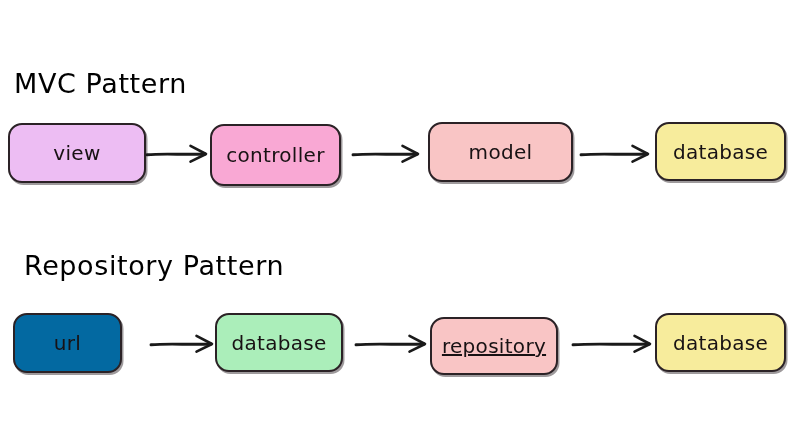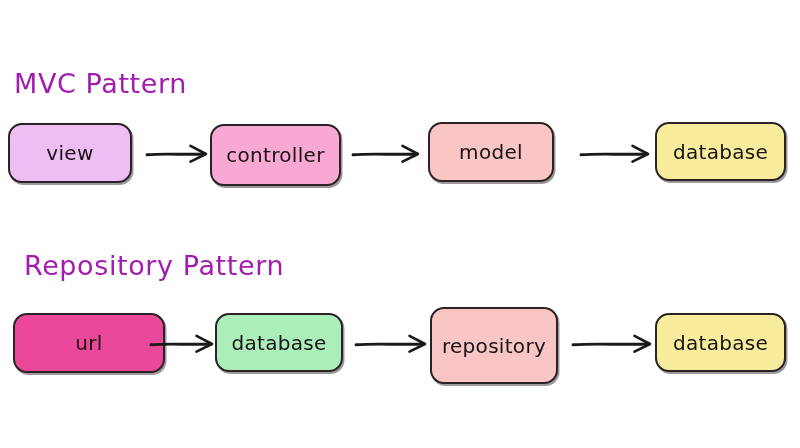--- a/index.html
+++ b/index.html
@@ -21,21 +21,21 @@
     left: 0; top: 0;
     width: 800px;
     height: 448px;
   }
   .section-title {
     position: absolute;
     font-family: "DejaVu Sans", sans-serif;
     font-size: 27px;
     font-weight: 400;
     letter-spacing: 0.6px;
-    color: #a21caf;
+    color: #000000;
     white-space: nowrap;
     line-height: 1;
   }
   #title-mvc { left: 14px; top: 70px; }
   #title-repo { left: 24px; top: 252px; }
 
   .node {
     position: absolute;
     box-sizing: border-box;
     border: 2.6px solid #2b2226;
@@ -62,29 +62,29 @@
   .arrow svg { display: block; overflow: visible; }
 </style>
 </head>
 <body style="background: rgb(255, 255, 255);">
 
 <div id="canvas">
 
   <div class="swimlane">
     <div class="section-title" id="title-mvc">MVC Pattern</div>
 
-    <div class="node" id="node-view" style="left: 8px; top: 123px; width: 124px; height: 60px; background: rgb(237, 189, 243); border-color: rgb(43, 34, 38); text-align: center;">
+    <div class="node" id="node-view" style="left: 8px; top: 123px; width: 138px; height: 60px; background: rgb(237, 189, 243); border-color: rgb(43, 34, 38); text-align: center;">
       <span class="node-label">view</span>
     </div>
 
     <div class="node" id="node-controller" style="left: 210px; top: 124px; width: 131px; height: 62px; background: #f9a8d4; border-color: rgb(43, 34, 38);">
       <span class="node-label">controller</span>
     </div>
 
-    <div class="node" id="node-model" style="left: 428px; top: 122px; width: 126px; height: 60px; background: rgb(249, 197, 197); border-color: rgb(43, 34, 38);">
+    <div class="node" id="node-model" style="left: 428px; top: 122px; width: 145px; height: 60px; background: rgb(249, 197, 197); border-color: rgb(43, 34, 38);">
       <span class="node-label">model</span>
     </div>
 
     <div class="node" id="node-database-mvc" style="left: 655px; top: 122px; width: 131px; height: 59px; background: rgb(247, 236, 156); border-color: rgb(43, 34, 38);">
       <span class="node-label">database</span>
     </div>
 
     <div class="arrow" id="arrow-view-controller" style="left: 146px; top: 142px; width: 60px;">
         <svg width="63" height="24" viewBox="0 0 63 24">
           <path d="M 1 12.8 C 18 11.1, 37.2 13, 59 12" fill="none" stroke="#1a1a1a" stroke-width="2.9" stroke-linecap="round"></path>
@@ -101,29 +101,29 @@
         <svg width="71" height="24" viewBox="0 0 71 24">
           <path d="M 1 12.8 C 20.4 11.1, 42.16 13, 67 12" fill="none" stroke="#1a1a1a" stroke-width="2.9" stroke-linecap="round"></path>
           <path d="M 52.5 3.8000000000000007 L 68 12 L 52.5 19.6" fill="none" stroke="#1a1a1a" stroke-width="2.6" stroke-linecap="round" stroke-linejoin="round"></path>
         </svg>
       </div>
   </div>
 
   <div class="swimlane">
     <div class="section-title" id="title-repo">Repository Pattern</div>
 
-    <div class="node" id="node-url" style="left: 13px; top: 313px; width: 152px; height: 60px; background: #ec4899; border-color: rgb(43, 34, 38);">
+    <div class="node" id="node-url" style="left: 13px; top: 313px; width: 109px; height: 60px; background: #0369a1; border-color: rgb(43, 34, 38);">
       <span class="node-label">url</span>
     </div>
 
     <div class="node" id="node-handler" style="left: 215px; top: 313px; width: 128px; height: 59px; background: rgb(171, 238, 186); border-color: rgb(43, 34, 38);">
       <span class="node-label">database</span>
     </div>
 
-    <div class="node" id="node-repository" style="left: 430px; top: 307px; width: 128px; height: 77px; background: rgb(249, 197, 197); border-color: rgb(43, 34, 38);">
+    <div class="node" id="node-repository" style="left: 430px; top: 317px; width: 128px; height: 58px; background: rgb(249, 197, 197); border-color: rgb(43, 34, 38); text-decoration: underline;">
       <span class="node-label">repository</span>
     </div>
 
     <div class="node" id="node-database-repo" style="left: 655px; top: 313px; width: 131px; height: 59px; background: rgb(247, 236, 156); border-color: rgb(43, 34, 38);">
       <span class="node-label">database</span>
     </div>
 
     <div class="arrow" id="arrow-url-handler" style="left: 150px; top: 332px; width: 62px;">
         <svg width="65" height="24" viewBox="0 0 65 24">
           <path d="M 1 12.8 C 18.599999999999998 11.1, 38.44 13, 61 12" fill="none" stroke="#1a1a1a" stroke-width="2.9" stroke-linecap="round"></path>

